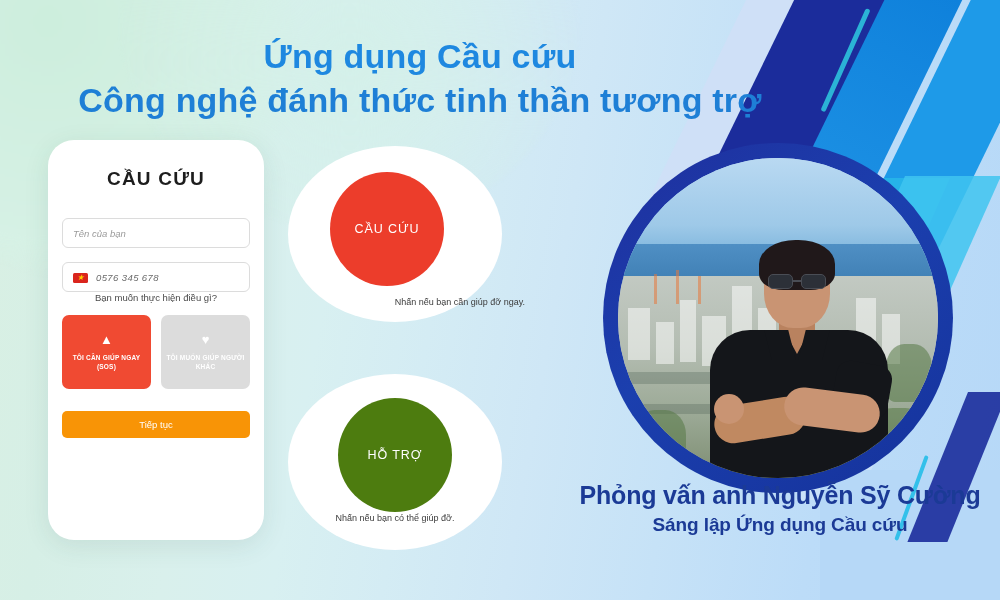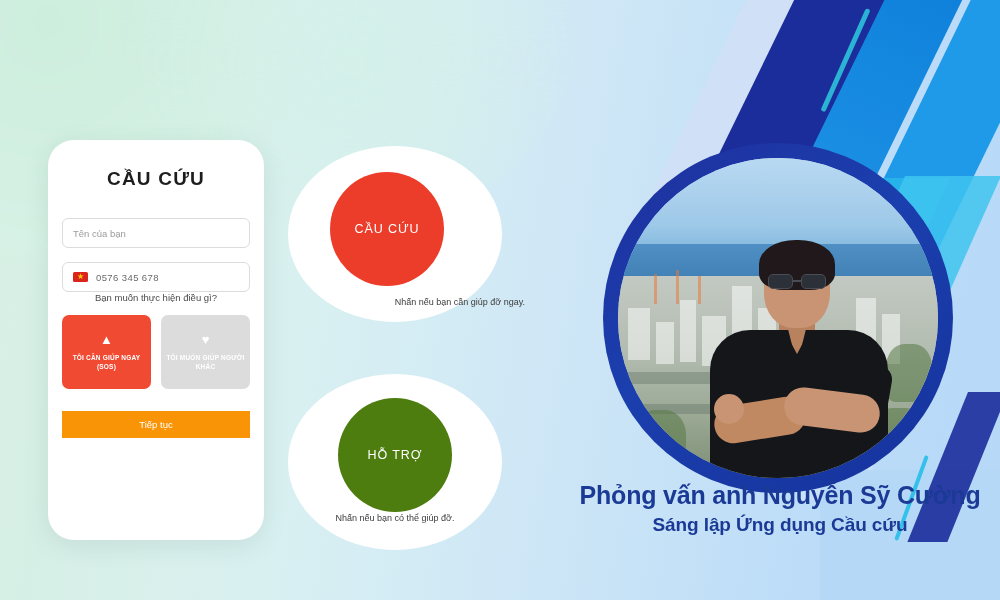--- a/index.html
+++ b/index.html
@@ -97,22 +97,23 @@
     background:#ffffff;border-radius:26px;
     box-shadow:0 6px 26px rgba(40,80,70,.10);
     z-index:12;overflow:hidden;
   }
   .phone-title{
     margin-top:28px;text-align:center;font-size:19px;font-weight:bold;
     color:#1d1d1d;letter-spacing:1.2px;
   }
   .field{
     margin:0 14px;height:30px;border:1px solid #dcdcdc;border-radius:6px;
-    display:flex;align-items:center;padding:0 10px;background:#fff;
+    display:flex;align-items:flex-end;padding:8px 10px;background:#fff;
     box-sizing:border-box;
+    font-style:italic;
   }
   .field.f1{margin-top:28px;}
   .field.f2{margin-top:14px;}
   .field-ph{font-size:9.5px;color:#9b9b9b;}
   .flag{
     width:15px;height:10px;background:#da251d;border-radius:1.5px;
     position:relative;margin-right:8px;flex:none;
   }
   .flag .star{
     position:absolute;left:50%;top:50%;transform:translate(-50%,-50%);
@@ -130,21 +131,21 @@
     flex:1;height:74px;border-radius:7px;display:flex;flex-direction:column;
     align-items:center;justify-content:center;text-align:center;
     padding:0 5px;box-sizing:border-box;
   }
   .choice.sos{background:#f04a32;}
   .choice.helper{background:#dcdcdc;}
   .choice .ic{font-size:13px;color:#ffffff;line-height:1;margin-bottom:7px;}
   .choice .lbl{font-size:6.5px;color:#ffffff;font-weight:bold;line-height:1.45;letter-spacing:.2px;}
 
   .continue{
-    margin:22px 14px 0 14px;height:27px;border-radius:0;background:#f89406;
+    margin:22px 14px 0 14px;height:27px;border-radius:5px;background:#f89406;
     display:flex;align-items:center;justify-content:center;
     font-size:9.5px;color:#ffffff;
   }
 
   
   .wcard{
     position:absolute;background:#ffffff;border-radius:50%;
     z-index:11;
   }
   .wcard.top{left:288px;top:146px;width:214px;height:176px;}
@@ -238,20 +239,24 @@
   <div class="stripe stripe-blue1"></div>
   <div class="stripe stripe-blue2"></div>
   <div class="stripe stripe-cyanline"></div>
   <div class="stripe stripe-cyanpoly"></div>
   <div class="stripe stripe-cyanpoly2"></div>
   <div class="stripe stripe-pale2"></div>
   <div class="stripe-mask-bottom"></div>
   <div class="stripe stripe-cyanline2"></div>
   <div class="stripe stripe-navy2"></div>
 
+  <div class="title-wrap">
+    <div class="title-l1">Ứng dụng Cầu cứu</div>
+    <div class="title-l2">Công nghệ đánh thức tinh thần tương trợ</div>
+  </div>
 
   <div class="phone">
     <div class="phone-title">CẦU CỨU</div>
 
     <div class="field f1">
       <span class="field-ph">Tên của bạn</span>
     </div>
 
     <div class="field f2">
       <span class="flag">

